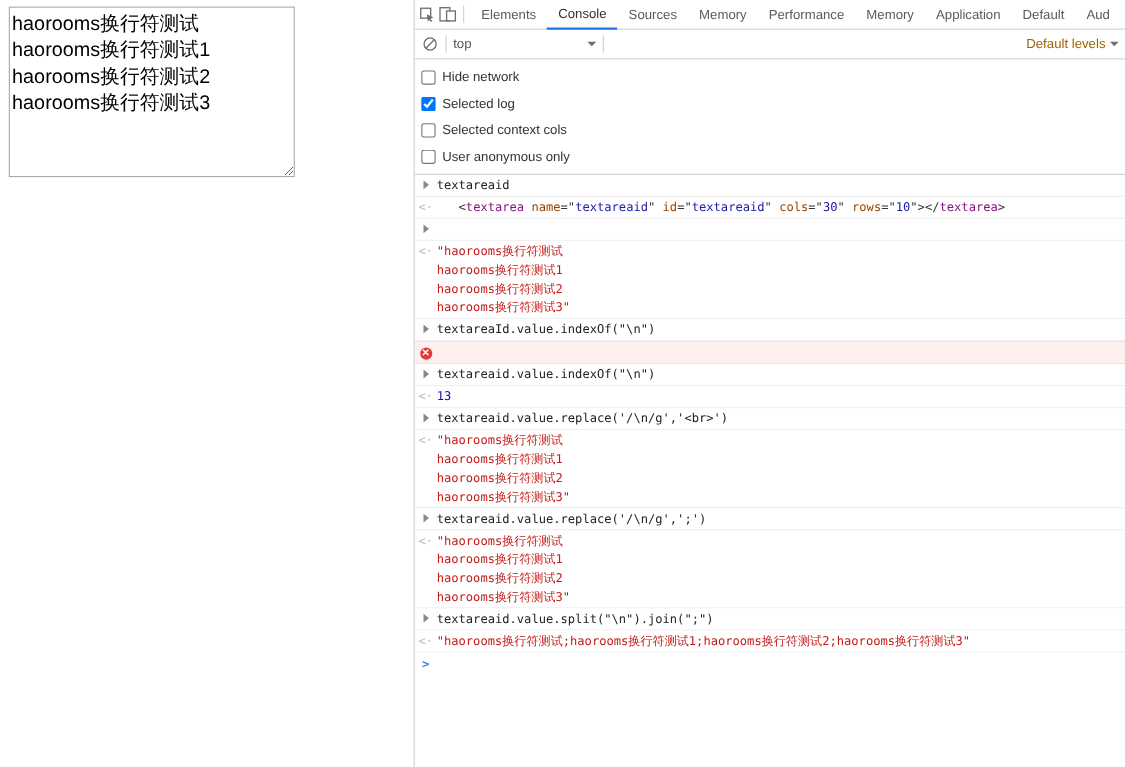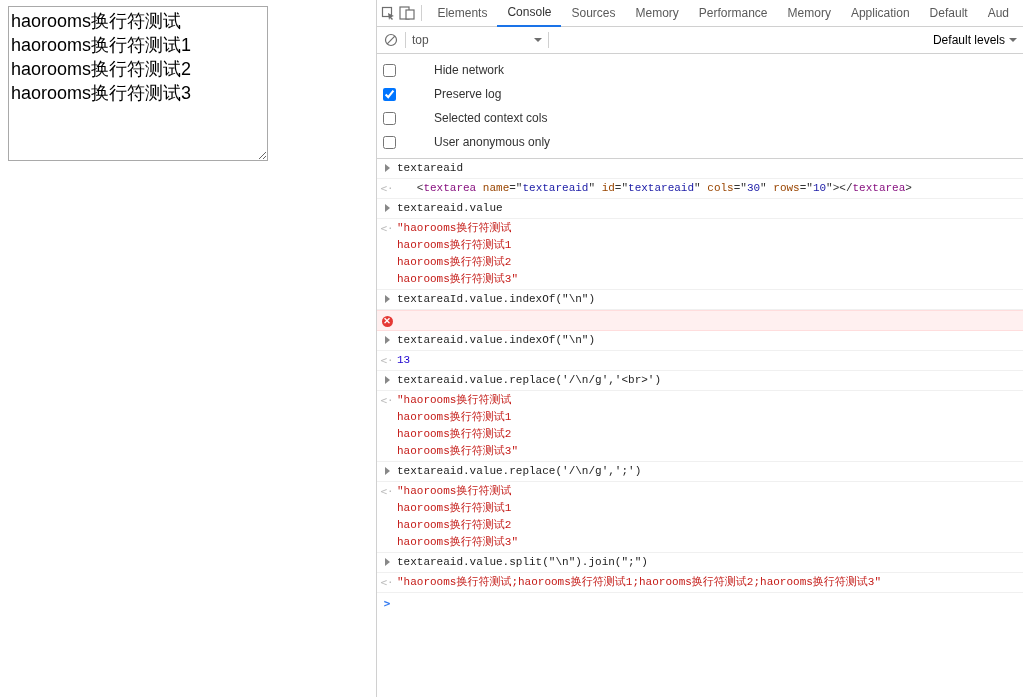--- a/index.html
+++ b/index.html
@@ -99,34 +99,34 @@
 }
 .filter-input {
   border:none; outline:none;
   font-size:12px;
   color:#333;
   width: 300px;
 }
 .filter-input::placeholder { color:#999; }
 .levels {
   display:flex; align-items:center; gap:4px;
-  color:#000000;
+  color:#a16207;
 }
 .options-panel {
   border-bottom: 1px solid #d0d0d0;
   padding: 4px 6px;
 }
 .opt-row {
   display:flex; align-items:center; gap:6px;
   height: 24px;
 }
 .opt-row input[type="checkbox"]{
   width:13px;height:13px;
 }
-.opt-row label { color:#333;margin-left:32px; }
+.opt-row label { color:#333; }
 .console-body {
   flex:1;
   overflow:auto;
   font-family: Menlo, Consolas, monospace;
   font-size: 11px;
   line-height: 17px;
 }
 .log-row {
   display:flex;
   align-items:flex-start;
@@ -151,21 +151,20 @@
   border-top:4px solid transparent;
   border-bottom:4px solid transparent;
   border-left:5px solid #888;
   margin-top: 4px;
 }
 .angle-out { color:#bbbbbb; }
 .content {
   flex:1;
   white-space: pre;
   padding-right: 6px;
-  font-family: Liberation Mono, monospace;
 }
 .str { color:#c41a16; }
 .num { color:#1c00cf; }
 .err { color:#c41a16; }
 .cmd { color:#222; }
 .tagname { color:#881280; }
 .attrname { color:#994500; }
 .attrval { color:#1a1aa6; }
 .err-icon {
   display:inline-block;
@@ -248,21 +247,21 @@
     </div>
   </div>
 
   <div class="options-panel">
     <div class="opt-row">
       <input type="checkbox" id="opt-hn" style="">
       <label for="opt-hn">Hide network</label>
     </div>
     <div class="opt-row">
       <input type="checkbox" id="opt-pl" checked="" style="">
-      <label for="opt-pl">Preserve log</label>
+      <label for="opt-pl">Selected log</label>
     </div>
     <div class="opt-row">
       <input type="checkbox" id="opt-sc" style="">
       <label for="opt-sc">Selected context cols</label>
     </div>
     <div class="opt-row">
       <input type="checkbox" id="opt-um" style="">
       <label for="opt-um">User anonymous only</label>
     </div>
   </div>
@@ -271,21 +270,20 @@
       <div class="log-row">
         <div class="gutter"><span class="tri-right"></span></div>
         <div class="content"><span class="cmd">textareaid</span></div>
       </div>
       <div class="log-row">
         <div class="gutter"><span class="angle-out">&lt;·</span></div>
         <div class="content">   &lt;<span class="tagname">textarea</span> <span class="attrname">name</span>="<span class="attrval">textareaid</span>" <span class="attrname">id</span>="<span class="attrval">textareaid</span>" <span class="attrname">cols</span>="<span class="attrval">30</span>" <span class="attrname">rows</span>="<span class="attrval">10</span>"&gt;&lt;/<span class="tagname">textarea</span>&gt;</div>
       </div>
       <div class="log-row">
         <div class="gutter"><span class="tri-right"></span></div>
-        <div class="content"><span class="cmd">textareaid.value</span></div>
       </div>
       <div class="log-row">
         <div class="gutter"><span class="angle-out">&lt;·</span></div>
         <div class="content"><span class="str">"haorooms换行符测试
 haorooms换行符测试1
 haorooms换行符测试2
 haorooms换行符测试3"</span></div>
       </div>
       <div class="log-row">
         <div class="gutter"><span class="tri-right"></span></div>

